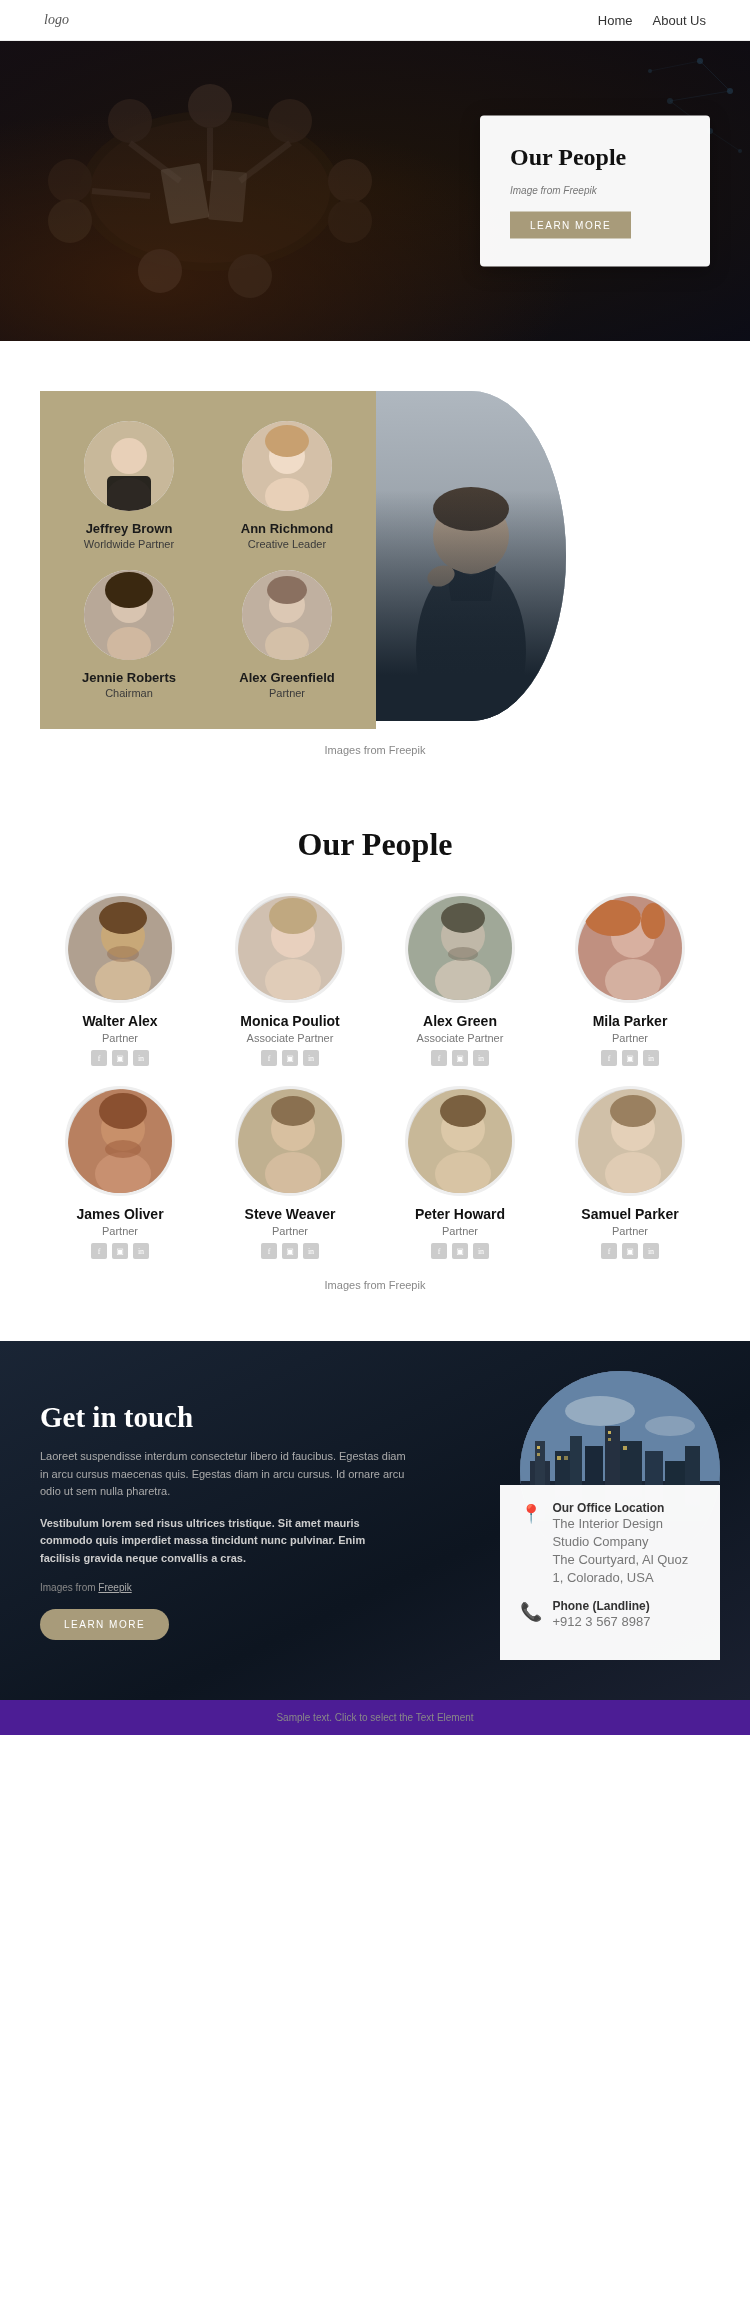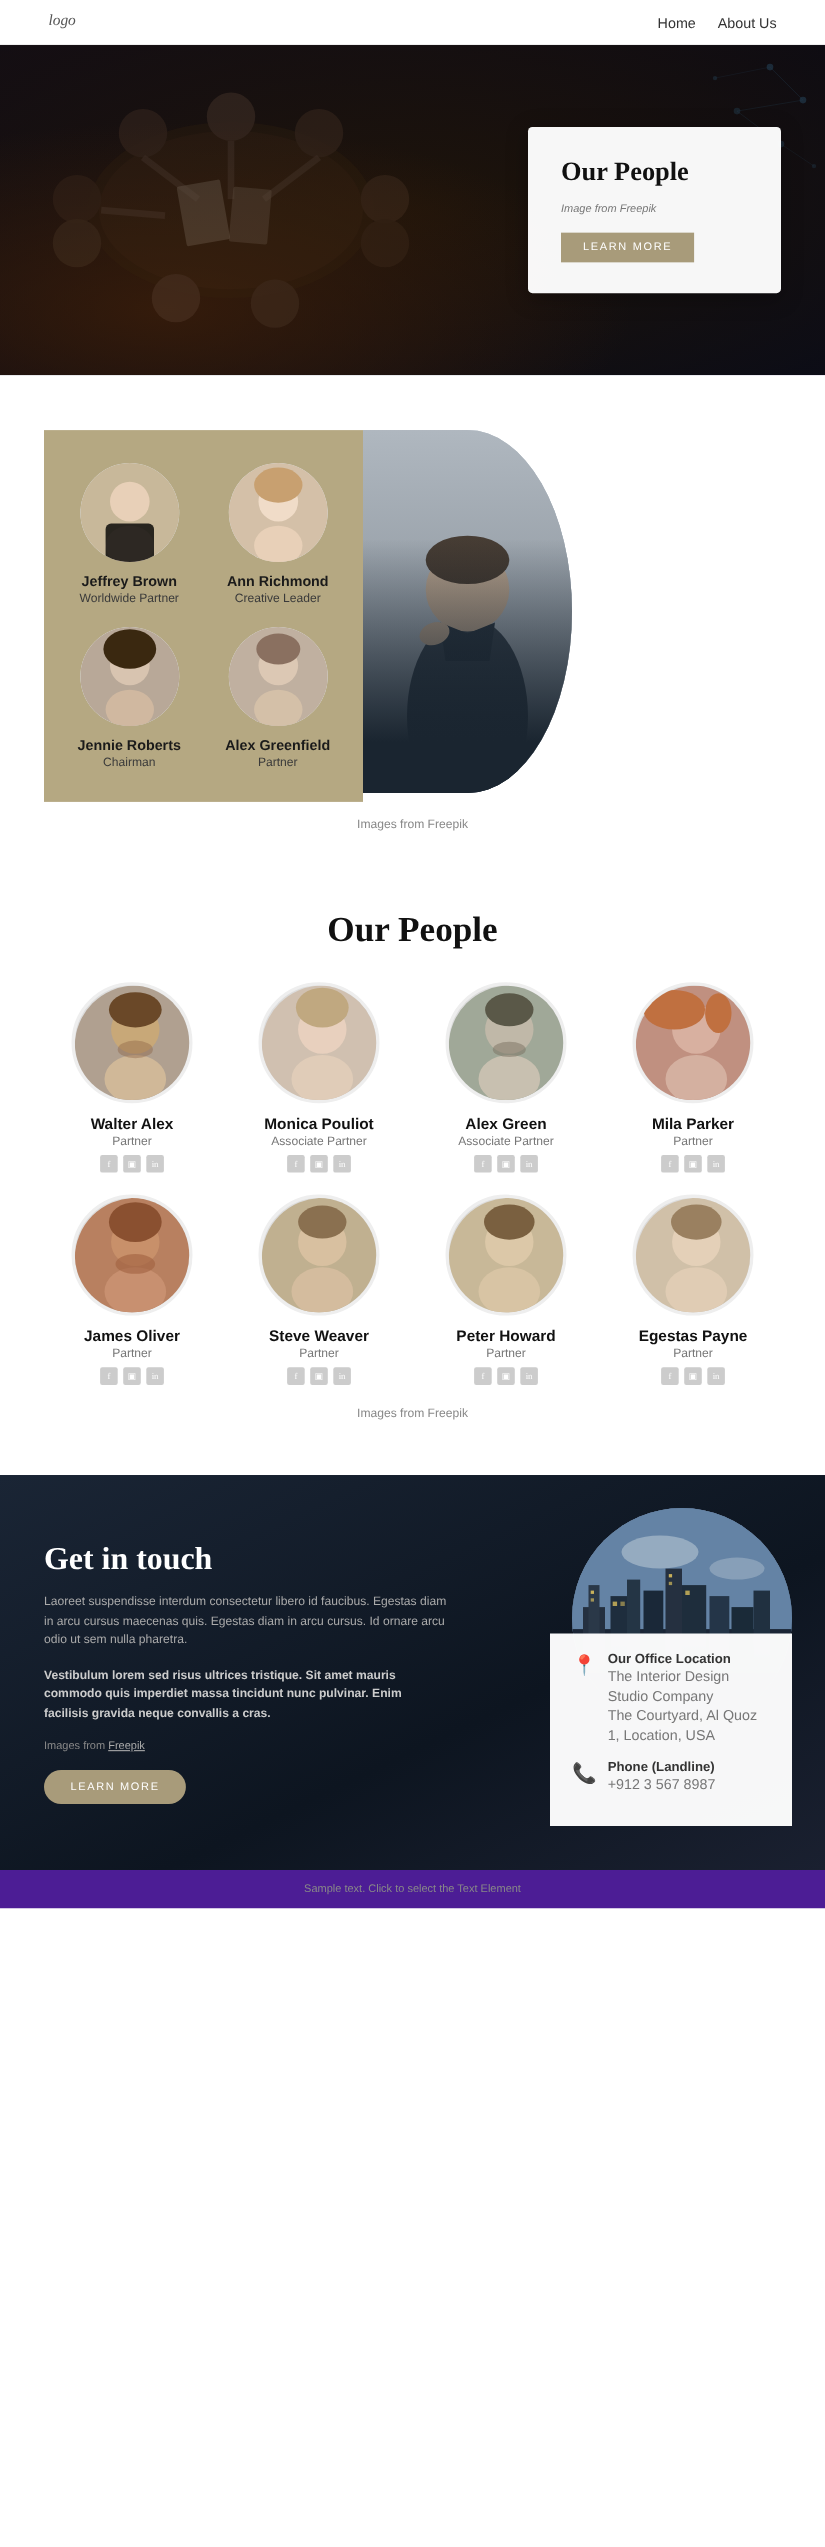--- a/index.html
+++ b/index.html
@@ -76,21 +76,21 @@
     }
 
     .leaders-grid {
       display: flex;
       gap: 0;
       align-items: stretch;
     }
     .leaders-left {
       background: #b5a882;
       padding: 30px 20px;
-      width: 290px;
+      width: 336px;
       display: grid;
       grid-template-columns: 1fr 1fr;
       gap: 20px;
       align-content: start;
     }
     .leader-card {
       display: flex;
       flex-direction: column;
       align-items: center;
       text-align: center;
@@ -567,21 +567,21 @@
 
     <div class="person-card">
       <div class="person-avatar">
         <svg viewBox="0 0 110 110" width="110" height="110">
           <circle cx="55" cy="55" r="55" fill="#d0c0a8"></circle>
           <circle cx="55" cy="40" r="22" fill="#e4d0b8"></circle>
           <ellipse cx="55" cy="85" rx="28" ry="22" fill="#e0ccb4"></ellipse>
           <ellipse cx="55" cy="22" rx="23" ry="16" fill="#9a8060"></ellipse>
         </svg>
       </div>
-      <div class="person-name">Egestas Payne</div>
+      <div class="person-name">Samuel Parker</div>
       <div class="person-role">Partner</div>
       <div class="social-icons">
         <div class="social-icon">f</div>
         <div class="social-icon">▣</div>
         <div class="social-icon">in</div>
       </div>
     </div>
 
   </div>
 
@@ -638,21 +638,21 @@
     </p>
     <button class="contact-btn">LEARN MORE</button>
   </div>
 
   <div class="contact-info-box">
     <div class="info-row">
       <div class="info-icon">📍</div>
       <div>
         <div class="info-label">Our Office Location</div>
         <div class="info-text">The Interior Design Studio Company</div>
-        <div class="info-text">The Courtyard, Al Quoz 1, Location, USA</div>
+        <div class="info-text">The Courtyard, Al Quoz 1, Colorado, USA</div>
       </div>
     </div>
     <div class="info-row">
       <div class="info-icon">📞</div>
       <div>
         <div class="info-label">Phone (Landline)</div>
         <div class="info-text">+912 3 567 8987</div>
       </div>
     </div>
   </div>

